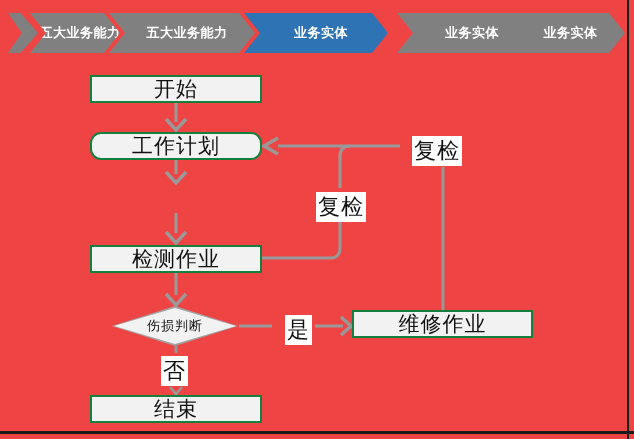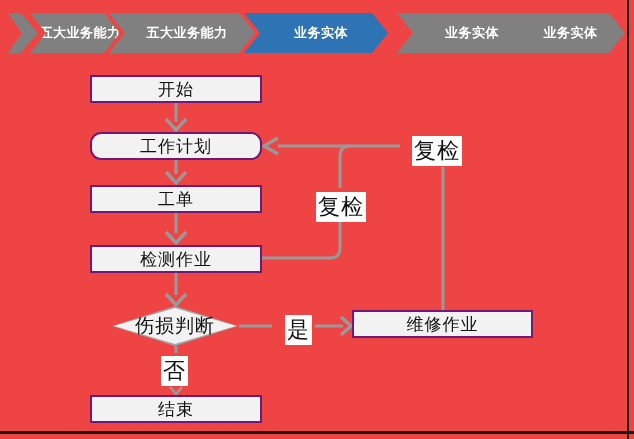--- a/index.html
+++ b/index.html
@@ -20,43 +20,43 @@
     position:absolute;top:13px;left:8px;width:30px;height:40px;background:#808080;
     clip-path:polygon(0 0, 42% 0, 100% 50%, 42% 100%, 0 100%, 46% 50%);
   }
   .nav1{left:30px;width:90px;}
   .nav2{left:109px;width:146px;}
   .nav3{left:244px;width:144px;}
   .nav4{left:397px;width:140px;}
   .nav5{left:506px;width:119px;}
   
   .fbox{
-    position:absolute;background:#f2f2f2;border:2px solid #701a75;box-sizing:border-box;
+    position:absolute;background:#f2f2f2;border:2px solid #15803d;box-sizing:border-box;
     display:flex;align-items:center;justify-content:center;
-    font-size:17px;color:#111111;letter-spacing:1px;white-space:nowrap;
+    font-size:21px;color:#111111;letter-spacing:1px;white-space:nowrap;
   }
   .b-start  {left:90px; top:75px; width:172px;height:28px;}
   .b-plan   {left:90px; top:132px;width:172px;height:28px;border-radius:11px;}
   .b-order  {left:90px; top:185px;width:172px;height:28px;}
   .b-inspect{left:90px; top:245px;width:172px;height:28px;}
   .b-end    {left:90px; top:395px;width:172px;height:28px;}
   .b-repair {left:352px;top:310px;width:181px;height:28px;}
   
   .diamond-outer{
     position:absolute;left:112px;top:306px;width:126px;height:40px;background:#a3a3a3;
     clip-path:polygon(50% 0, 100% 50%, 50% 100%, 0 50%);
   }
   .diamond-inner{
     position:absolute;left:2px;top:2px;right:2px;bottom:2px;background:#f2f2f2;
     clip-path:polygon(50% 0, 100% 50%, 50% 100%, 0 50%);
   }
   .diamond-label{
     position:absolute;left:112px;top:306px;width:126px;height:40px;
     display:flex;align-items:center;justify-content:center;
-    font-size:19px;color:#111111;letter-spacing:1px;white-space:nowrap;
+    font-size:13px;color:#111111;letter-spacing:1px;white-space:nowrap;
   }
   
   .wires{position:absolute;left:0;top:0;width:634px;height:439px;pointer-events:none;}
   
   .edge-label{
     position:absolute;font-size:22px;color:#111111;background:#ffffff;
     padding:0 2px;white-space:nowrap;letter-spacing:1px;
   }
   .l-recheck-inner{left:316px;top:192px;}
   .l-recheck-outer{left:412px;top:136px;}
@@ -96,21 +96,20 @@
     <polyline points="341,317 351,326 341,335" stroke-width="3.5"></polyline>
     <path d="M262 258 H330 Q340 258 340 248 V218"></path>
     <path d="M340 188 V156 Q340 146 350 146"></path>
     <path d="M278 146 H400"></path>
     <polyline points="278,138 264,146 278,154" stroke-width="3.5"></polyline>
     <path d="M443 310 V167"></path>
   </svg>
 
   <div class="fbox b-start">开始</div>
   <div class="fbox b-plan">工作计划</div>
-  <div class="fbox b-order">工单</div>
   <div class="fbox b-inspect">检测作业</div>
 
   <div class="diamond-outer">
     <div class="diamond-inner"></div>
   </div>
   <div class="diamond-label">伤损判断</div>
 
   <div class="fbox b-end">结束</div>
   <div class="fbox b-repair">维修作业</div>
 

